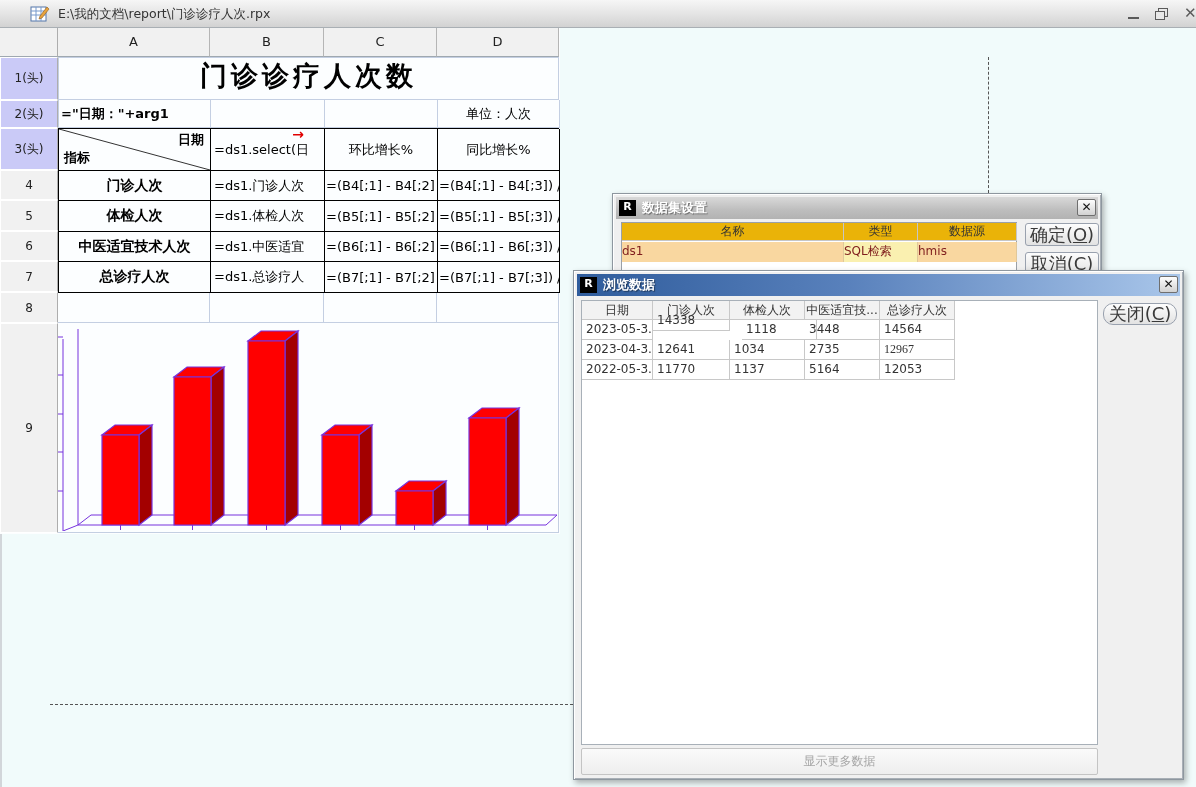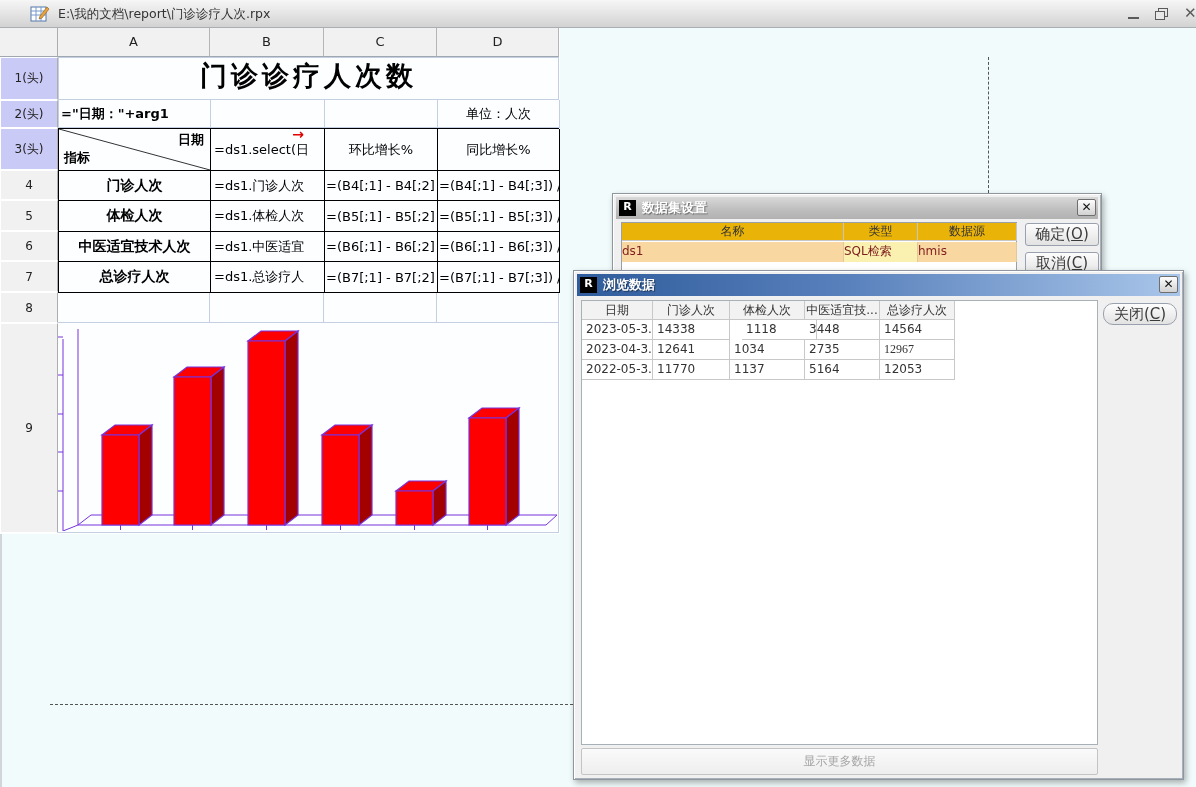--- a/index.html
+++ b/index.html
@@ -64,21 +64,21 @@
   .dialog { background:#F0F0F0; border:1px solid #8E979F;
     box-shadow:inset 1px 1px 0 #FFFFFF, inset -1px -1px 0 #A8AFB6, 2px 3px 6px rgba(0,0,0,0.3); }
   .dlg-titlebar { position:absolute; left:3px; top:3px; right:3px; height:22px; display:flex; align-items:center; }
   .rlogo { width:17px; height:16px; background:#000; margin:0 6px 0 3px; position:relative;
     color:#FFF; font-weight:bold; font-size:11px; text-align:center; line-height:13px; flex:0 0 17px; }
   .dlg-title { color:#FFF; font-weight:bold; font-size:13px; text-shadow:1px 1px 1px rgba(0,0,0,.45); }
   .xbtn { position:absolute; width:19px; height:17px; background:linear-gradient(180deg,#FDFDFD,#D2D2D2);
     border:1px solid #6F6F6F; border-radius:2px; text-align:center; line-height:15px;
     font-size:12px; font-weight:bold; color:#111; }
   .btn { position:absolute; background:linear-gradient(180deg,#FDFDFD,#E2E2E2);
-    border:1px solid #99A1AE; border-radius:3px; font-size:15px; color:#3A3A3A;
+    border:1px solid #99A1AE; border-radius:3px; font-size:18px; color:#3A3A3A;
     text-align:center; }
   .u { text-decoration:underline; }
 
   
   .ds-dialog { left:612px; top:193px; width:490px; height:92px; z-index:5; }
   .ds-titlebar { background:linear-gradient(180deg,#D9D9D9 0%,#BDBDBD 60%,#B2B2B2 100%); }
   .ds-table { position:absolute; left:8px; top:28px; width:396px; height:62px;
     border:1px solid #9AA0A8; background:#FFF; }
   .ds-th { position:absolute; top:0; height:18px; background:#eab308; border-right:1px solid #C6C6C6;
     border-bottom:1px solid #C6C6C6; text-align:center; font-size:12px; color:#333; line-height:17px; }
@@ -267,21 +267,21 @@
     <span class="xbtn" style="right:2px;top:2px;">✕</span>
   </div>
   <div class="br-table">
     <div class="br-th" style="left:0;width:71px;">日期</div>
     <div class="br-th" style="left:71px;width:77px;">门诊人次</div>
     <div class="br-th" style="left:148px;width:75px;">体检人次</div>
     <div class="br-th" style="left:223px;width:75px;">中医适宜技...</div>
     <div class="br-th" style="left:298px;width:75px;">总诊疗人次</div>
 
     <div class="br-td" style="left:0;top:19px;width:71px;">2023-05-3...</div>
-    <div class="br-td" style="left:71px;top:19px;width:77px;">14338</div>
+    <div class="br-td" style="left:71px;top:10px;width:77px;">14338</div>
     <div class="br-td" style="left:160px;top:19px;width:75px;">1118</div>
     <div class="br-td" style="left:223px;top:19px;width:75px;">3448</div>
     <div class="br-td" style="left:298px;top:19px;width:75px;">14564</div>
 
     <div class="br-td" style="left:0;top:39px;width:71px;">2023-04-3...</div>
     <div class="br-td" style="left:71px;top:39px;width:77px;">12641</div>
     <div class="br-td" style="left:148px;top:39px;width:75px;">1034</div>
     <div class="br-td" style="left:223px;top:39px;width:75px;">2735</div>
     <div class="br-td" style="left:298px;top:39px;width:75px;font-family:Liberation Serif, serif;">12967</div>
 

